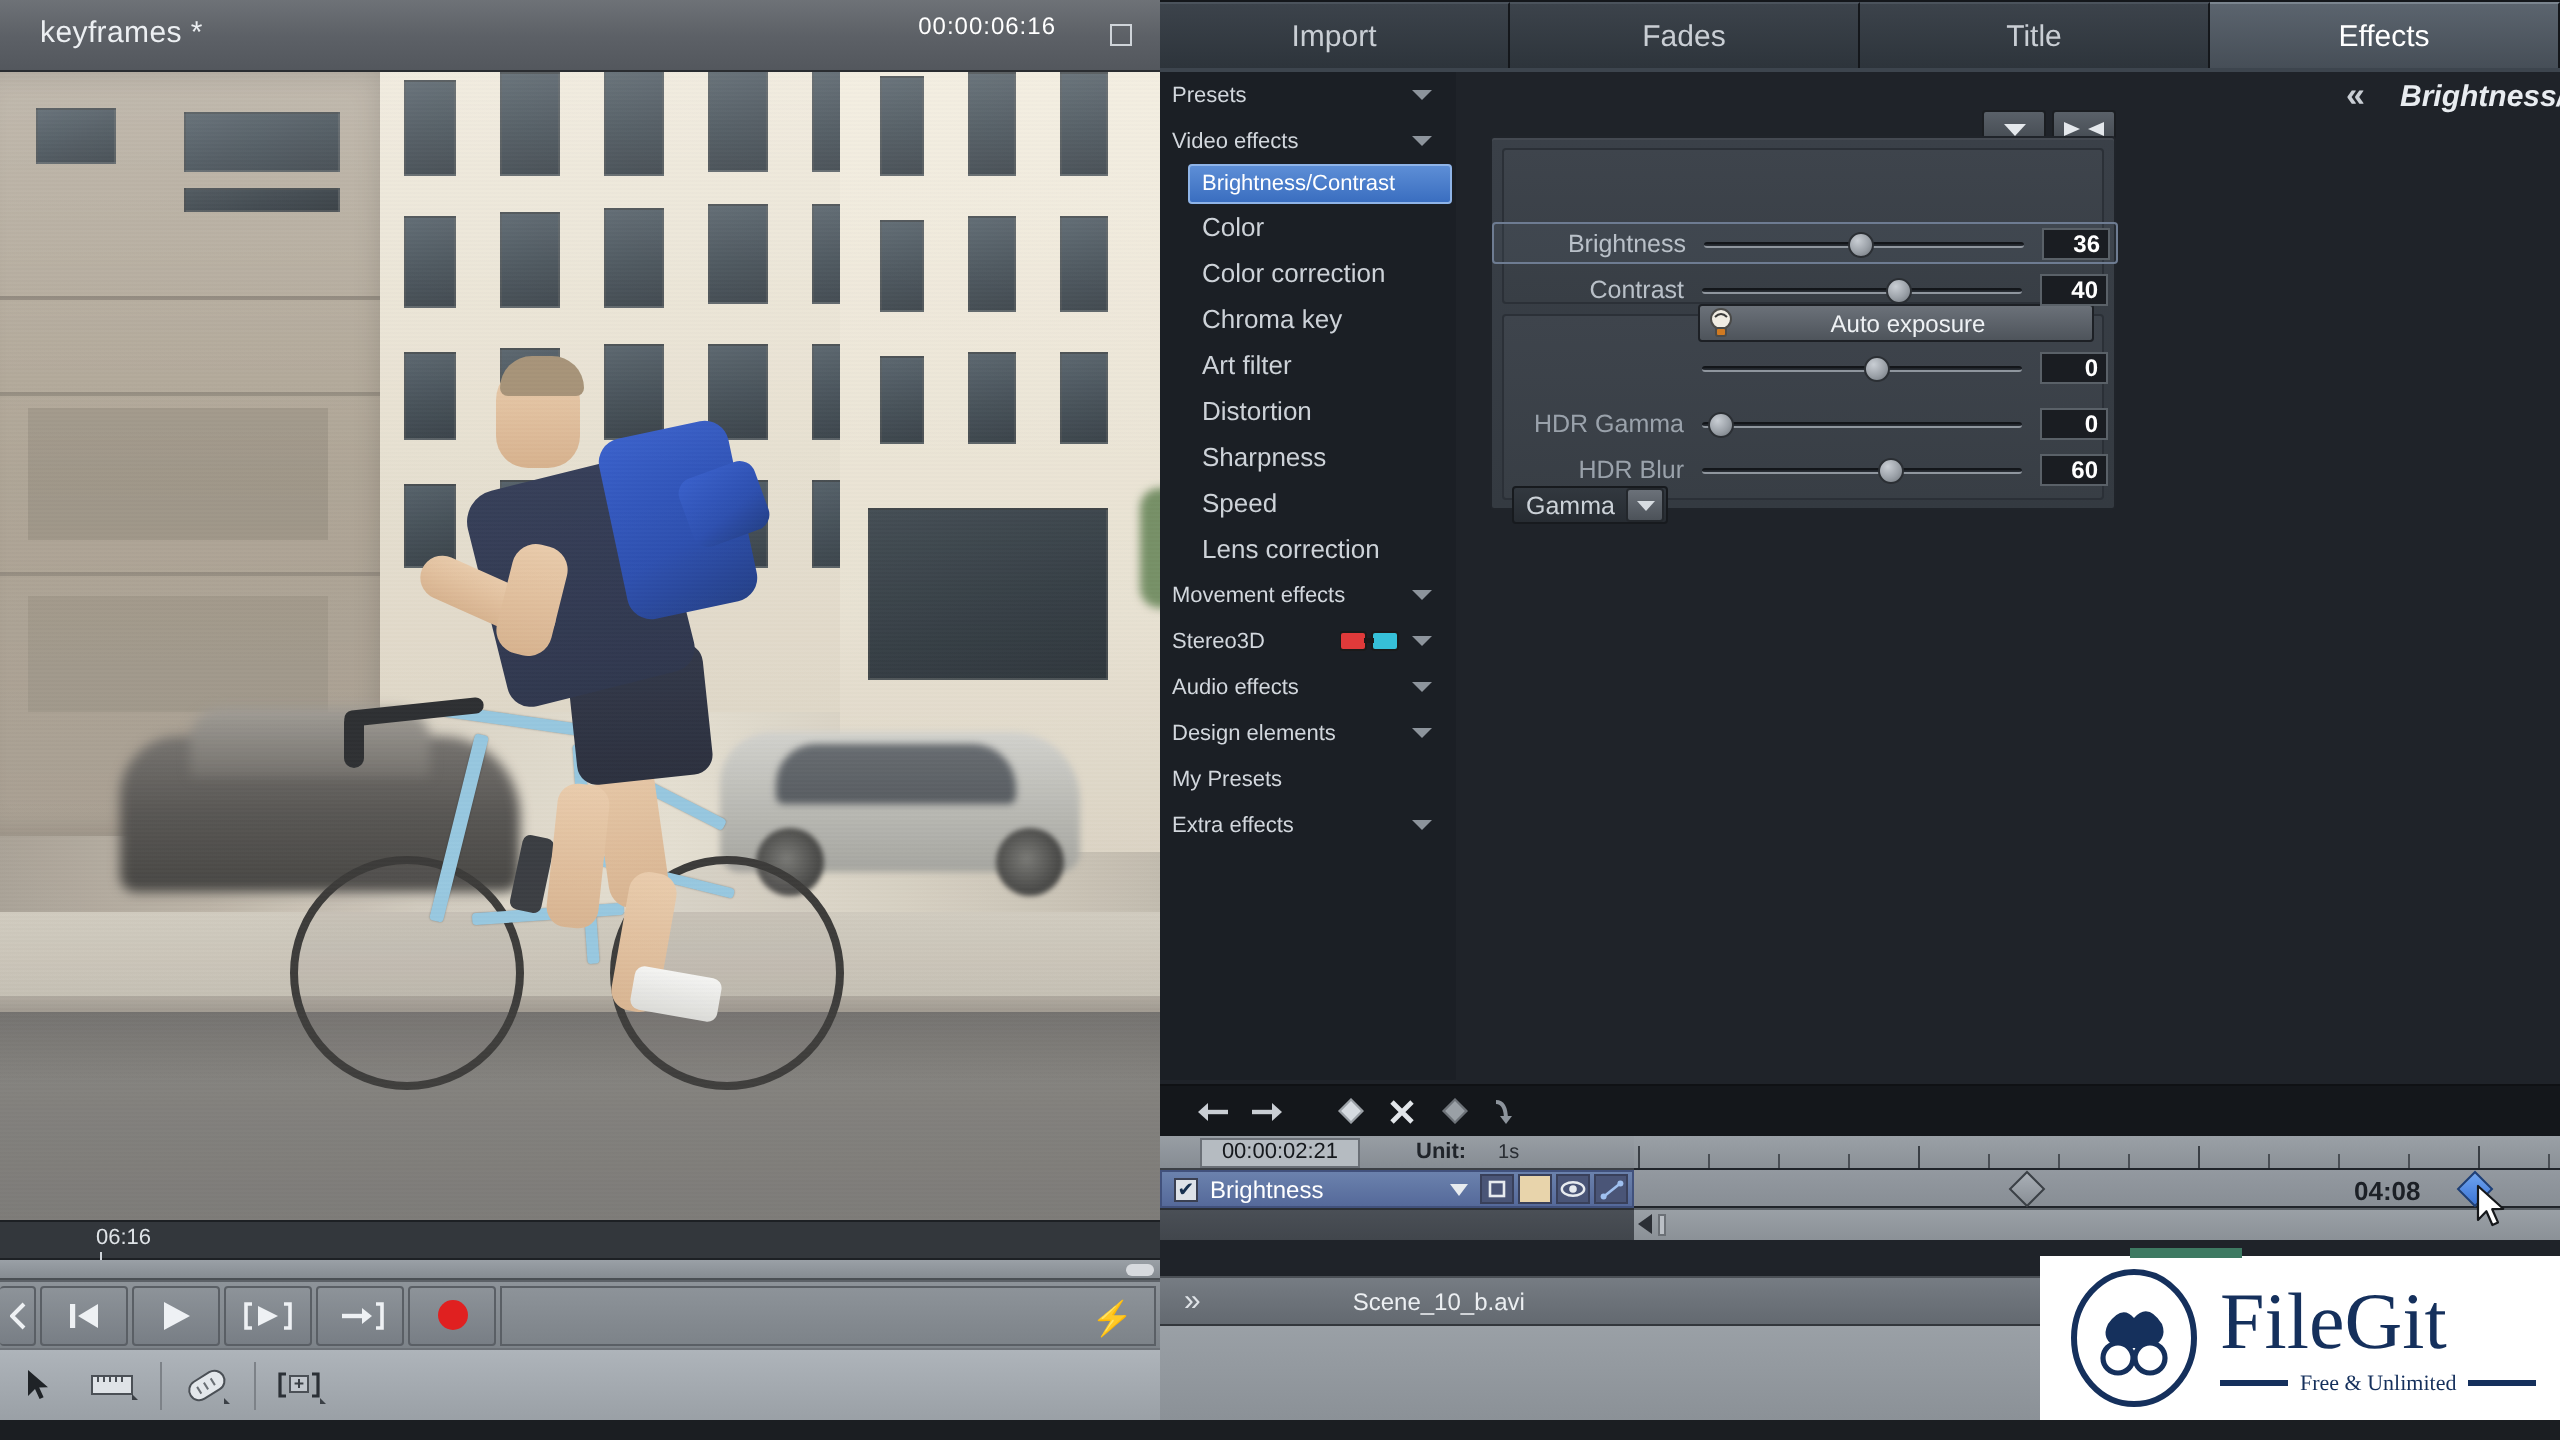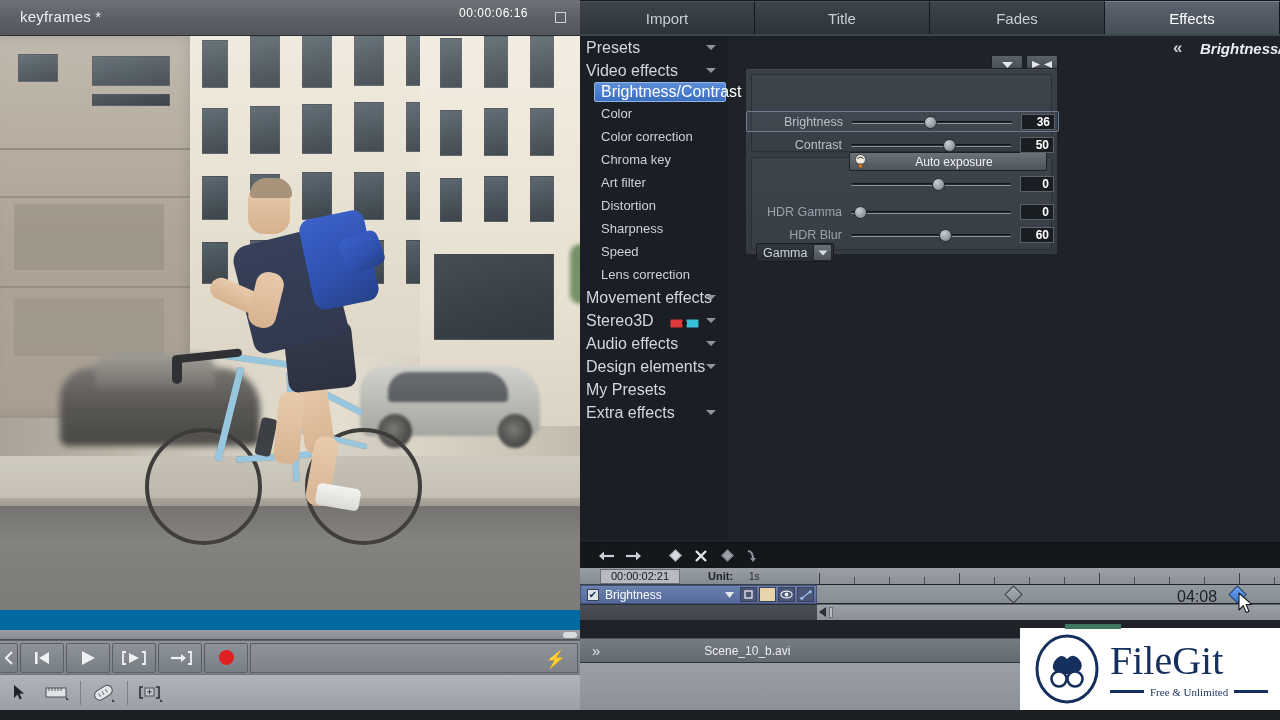--- a/index.html
+++ b/index.html
@@ -227,21 +227,21 @@
     background:#3d454e;
   }
 
   
   #effects-tree {
     position:absolute; left:0; top:36px; width:148px; height:504px;
     background:#1b1f25;
   }
   .tree-row {
     position:relative; height:23px; display:flex; align-items:center;
-    font-size:16px; color:#d2d7dd; padding-left:6px;
+    font-size:11px; color:#d2d7dd; padding-left:6px;
   }
   .tree-row.child { padding-left:21px; font-size:13px; color:#cdd2d8; }
   .tree-row.selected {
     margin-left:14px; width:132px; height:20px; border-radius:2px;
     background: linear-gradient(180deg,#5d8ed6 0%, #3a6ec0 100%);
     border:1px solid #8fb4e8; color:#ffffff; padding-left:6px;
   }
   .tri {
     position:absolute; right:12px; top:9px; width:0; height:0;
     border-left:5px solid transparent; border-right:5px solid transparent;
@@ -422,21 +422,21 @@
     background: linear-gradient(180deg,#9399a0 0%, #888e95 100%);
     border-bottom:1px solid #20242a;
   }
   .kf-diamond {
     position:absolute; top:3px; width:13px; height:13px; transform:rotate(45deg);
     border:1px solid #3b4046;
   }
   .kf-diamond.inactive { background: linear-gradient(135deg,#a9afb6 0%, #888e95 100%); }
   .kf-diamond.active { background: linear-gradient(135deg,#6fa4ef 0%, #3b74d6 100%); border-color:#1d3f78; }
   #kf-time-label {
-    position:absolute; left:360px; top:3px; font-size:16px; color:#1c2026;
+    position:absolute; left:360px; top:3px; font-size:13px; color:#1c2026;font-weight:bold;
   }
   #tl-hscroll {
     position:absolute; left:0; top:36px; width:463px; height:16px;
     background: linear-gradient(180deg,#9aa0a6 0%, #8b9197 100%);
     border-top:1px solid #5b6views; border-top:1px solid #5b6views;
     border-top:1px solid #5b6167;
   }
   #tl-hscroll-left {
     position:absolute; left:2px; top:2px; width:0; height:0;
     border-top:5px solid transparent; border-bottom:5px solid transparent;
@@ -450,21 +450,21 @@
   #cursor-arrow { position:absolute; left:1238px; top:592px; width:16px; height:24px; z-index:40; }
 
   
   #scene-bar {
     position:absolute; left:0; top:638px; width:700px; height:25px;
     background: linear-gradient(180deg,#767c83 0%, #636970 100%);
     border-top:1px solid #4a4f55; border-bottom:1px solid #33373c;
     display:flex; align-items:center;
   }
   #scene-chevron { margin-left:12px; font-size:15px; color:#dfe3e7; line-height:1; }
-  #scene-name { margin-left:104px; font-size:12px; color:#eceff2; }
+  #scene-name { margin-left:76px; font-size:12px; color:#eceff2; }
   #scene-strip-below {
     position:absolute; left:0; top:663px; width:700px; height:47px;
     background: linear-gradient(180deg,#9aa0a6 0%, #8b9197 100%);
   }
 
   
   #filegit-watermark {
     position:absolute; left:1020px; top:628px; width:280px; height:82px;
     background:#ffffff; display:flex; align-items:center; z-index:50;
   }
@@ -590,20 +590,24 @@
         <div class="skin" style="left:252px;top:236px;width:28px;height:56px;border-radius:12px;transform:rotate(14deg);"></div>
 
         <div class="skin" style="left:248px;top:146px;width:42px;height:52px;border-radius:18px 18px 16px 16px;"></div>
         <div class="vlayer" style="left:250px;top:142px;width:42px;height:20px;background:#a08b6e;border-radius:16px 16px 4px 4px;"></div>
       </div>
 
       <div id="video-haze" class="vlayer"></div>
       <div id="video-grain" class="vlayer"></div>
     </div>
 
+    <div id="preview-scrub">
+      <div id="scrub-mark">06:16</div>
+      <div id="scrub-caret"></div>
+    </div>
     <div id="preview-scrollbar">
       <div id="preview-scroll-thumb"></div>
     </div>
 
     <div id="transport">
       <div class="tbtn first">
         <svg width="8" height="14" viewBox="0 0 8 14">
             <path d="M7 1 L1 7 L7 13" stroke="#eef1f4" stroke-width="2" fill="none"></path>
           </svg>
       </div>
@@ -673,22 +677,22 @@
           <path d="M22 16 L25 19 L22 19 Z" fill="#3b4046"></path>
         </svg>
       </div>
     </div>
   </div>
 
   <div id="right-pane">
 
     <div id="tabbar">
       <div class="tab">Import</div>
+      <div class="tab">Fades</div>
       <div class="tab">Title</div>
-      <div class="tab">Fades</div>
       <div class="tab active">Effects</div>
     </div>
     <div id="tab-underline"></div>
 
     <div id="effects-tree">
       <div class="tree-row">
         <span>Presets</span>
         <span class="tri"></span>
       </div>
       <div class="tree-row">
@@ -792,21 +796,21 @@
         </span>
         <span class="param-value">36</span>
       </div>
 
       <div class="param-row" style="top:65px;">
         <span class="param-label">Contrast</span>
         <span class="slider">
           <span class="slider-track"></span>
           <span class="slider-knob" style="left:92px;"></span>
         </span>
-        <span class="param-value">50</span>
+        <span class="param-value">40</span>
       </div>
 
       <div id="gamma-select">
         <span id="gamma-select-label">Gamma</span>
         <span id="gamma-select-arrow">
           <svg width="10" height="6" viewBox="0 0 10 6">
               <path d="M0.5 0.5 L9.5 0.5 L5 5.5 Z" fill="#d7dce1"></path>
             </svg>
         </span>
       </div>

